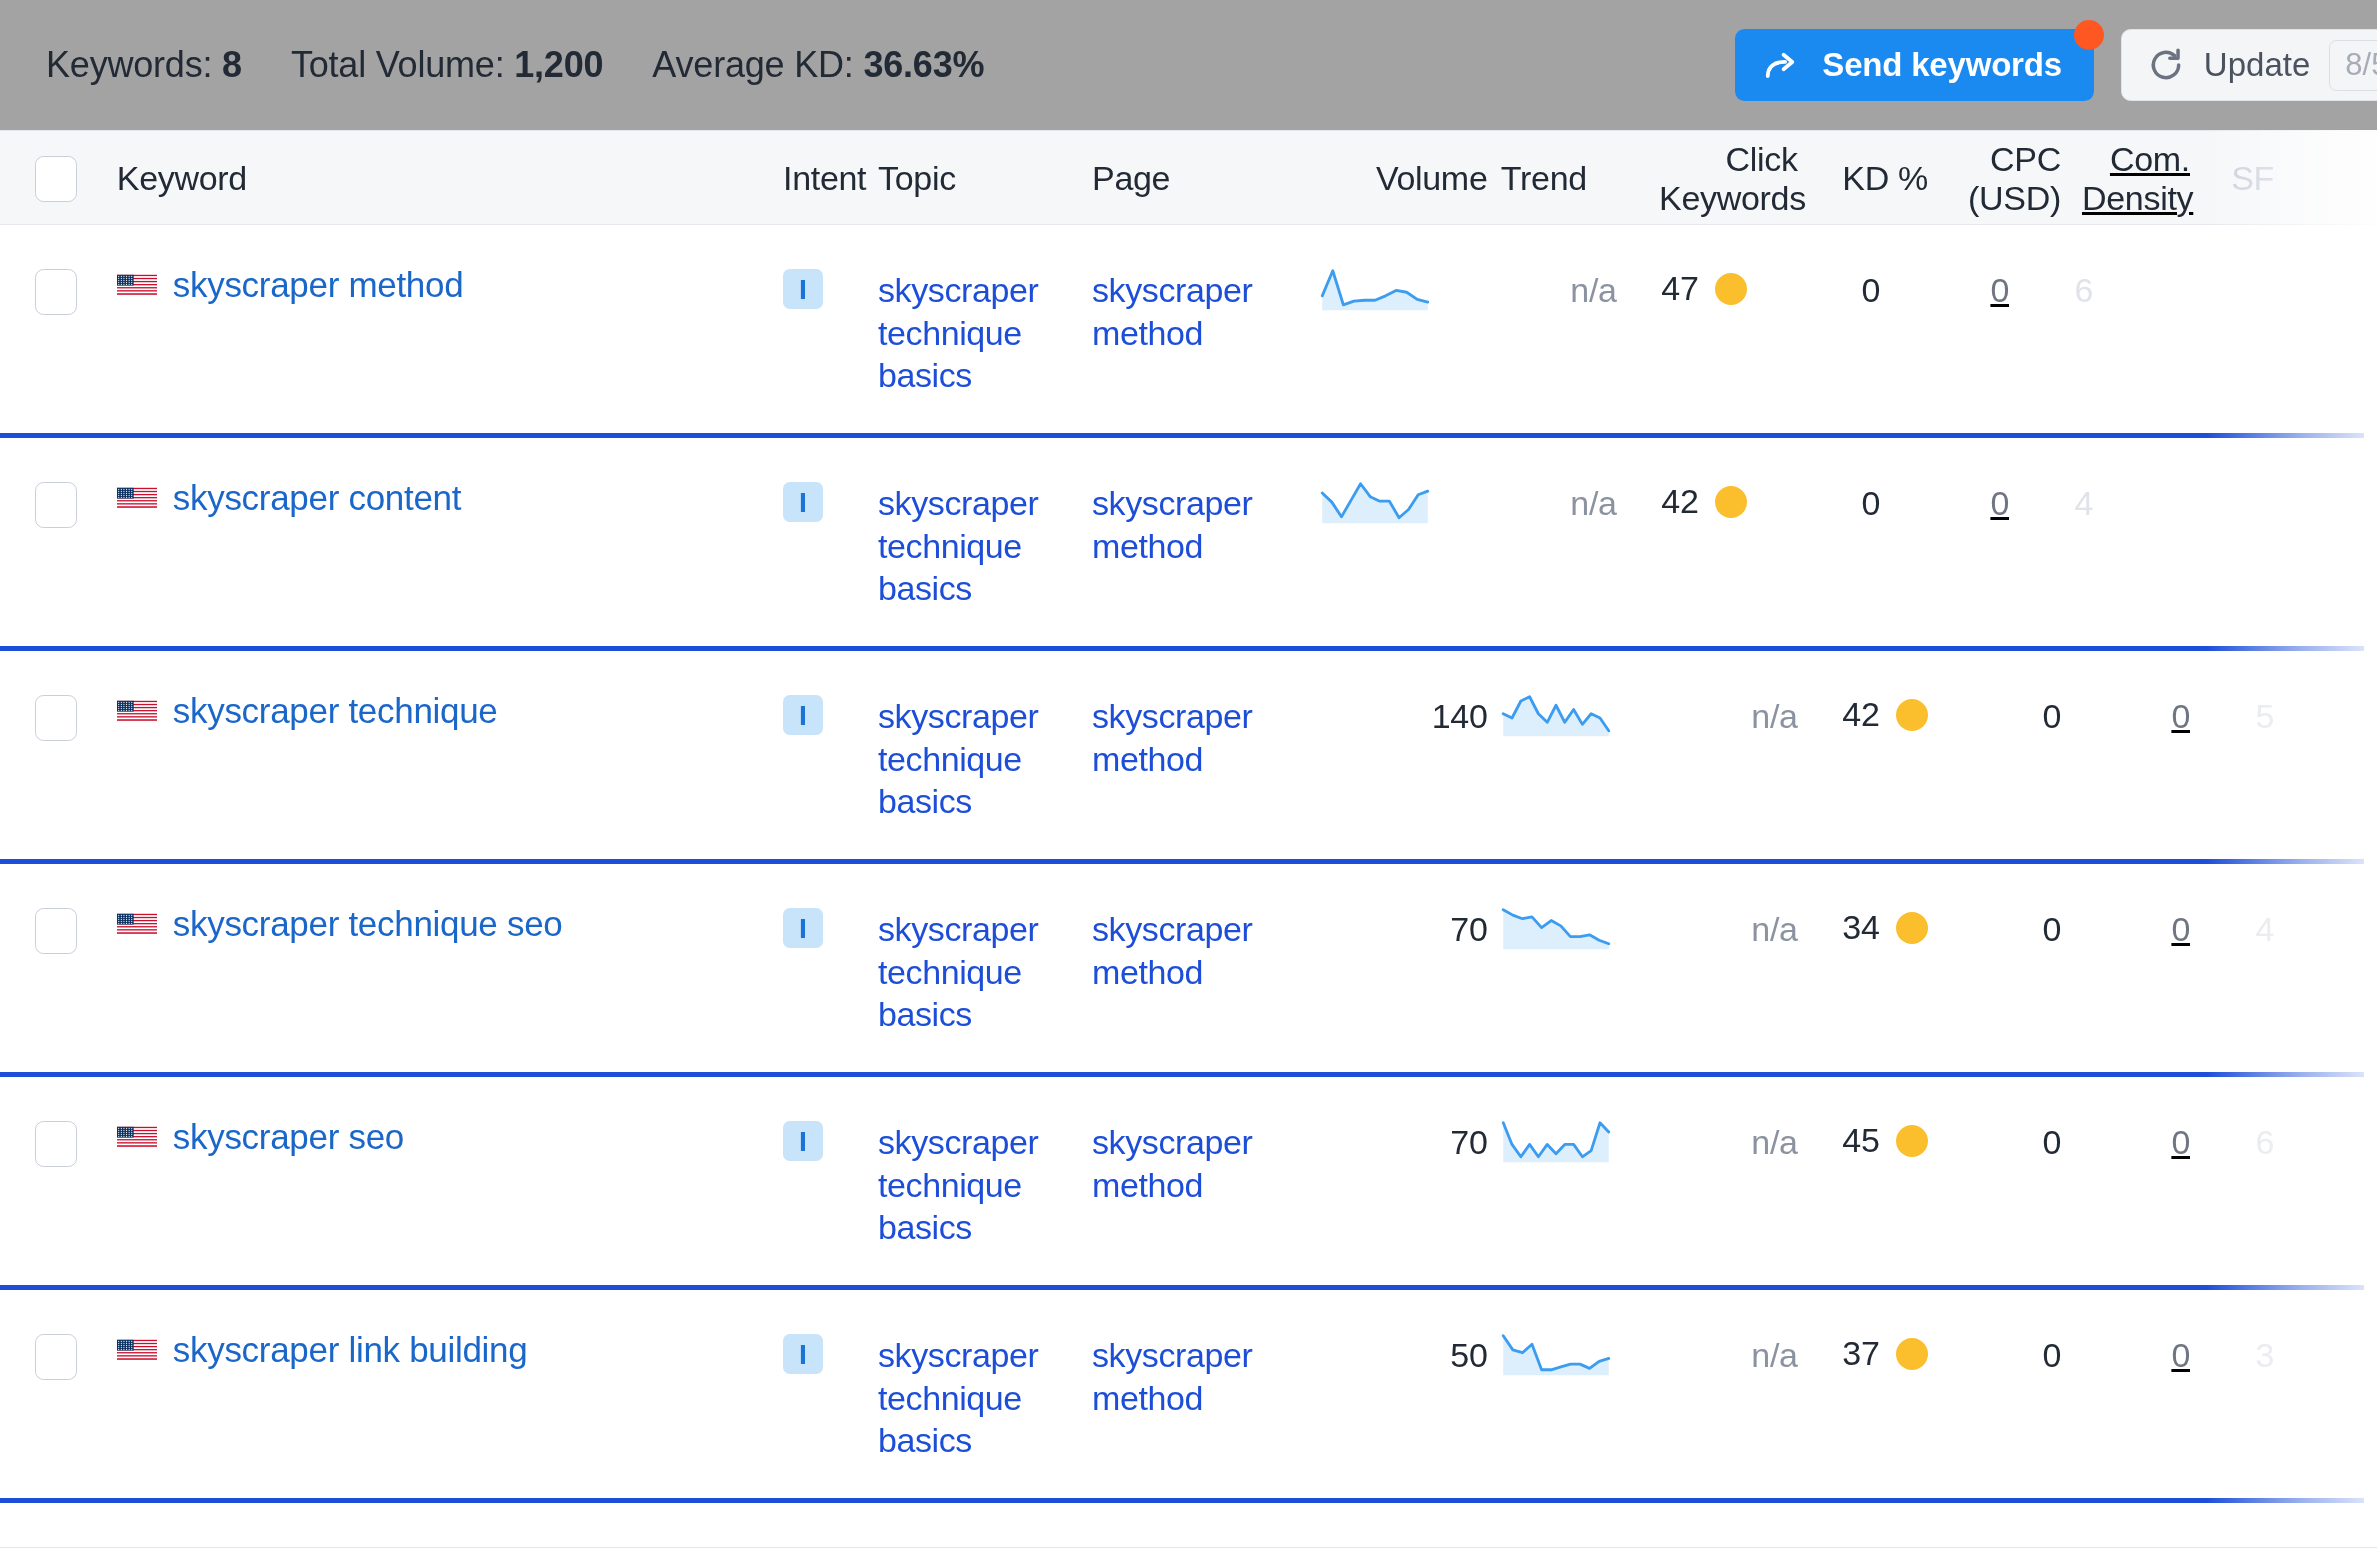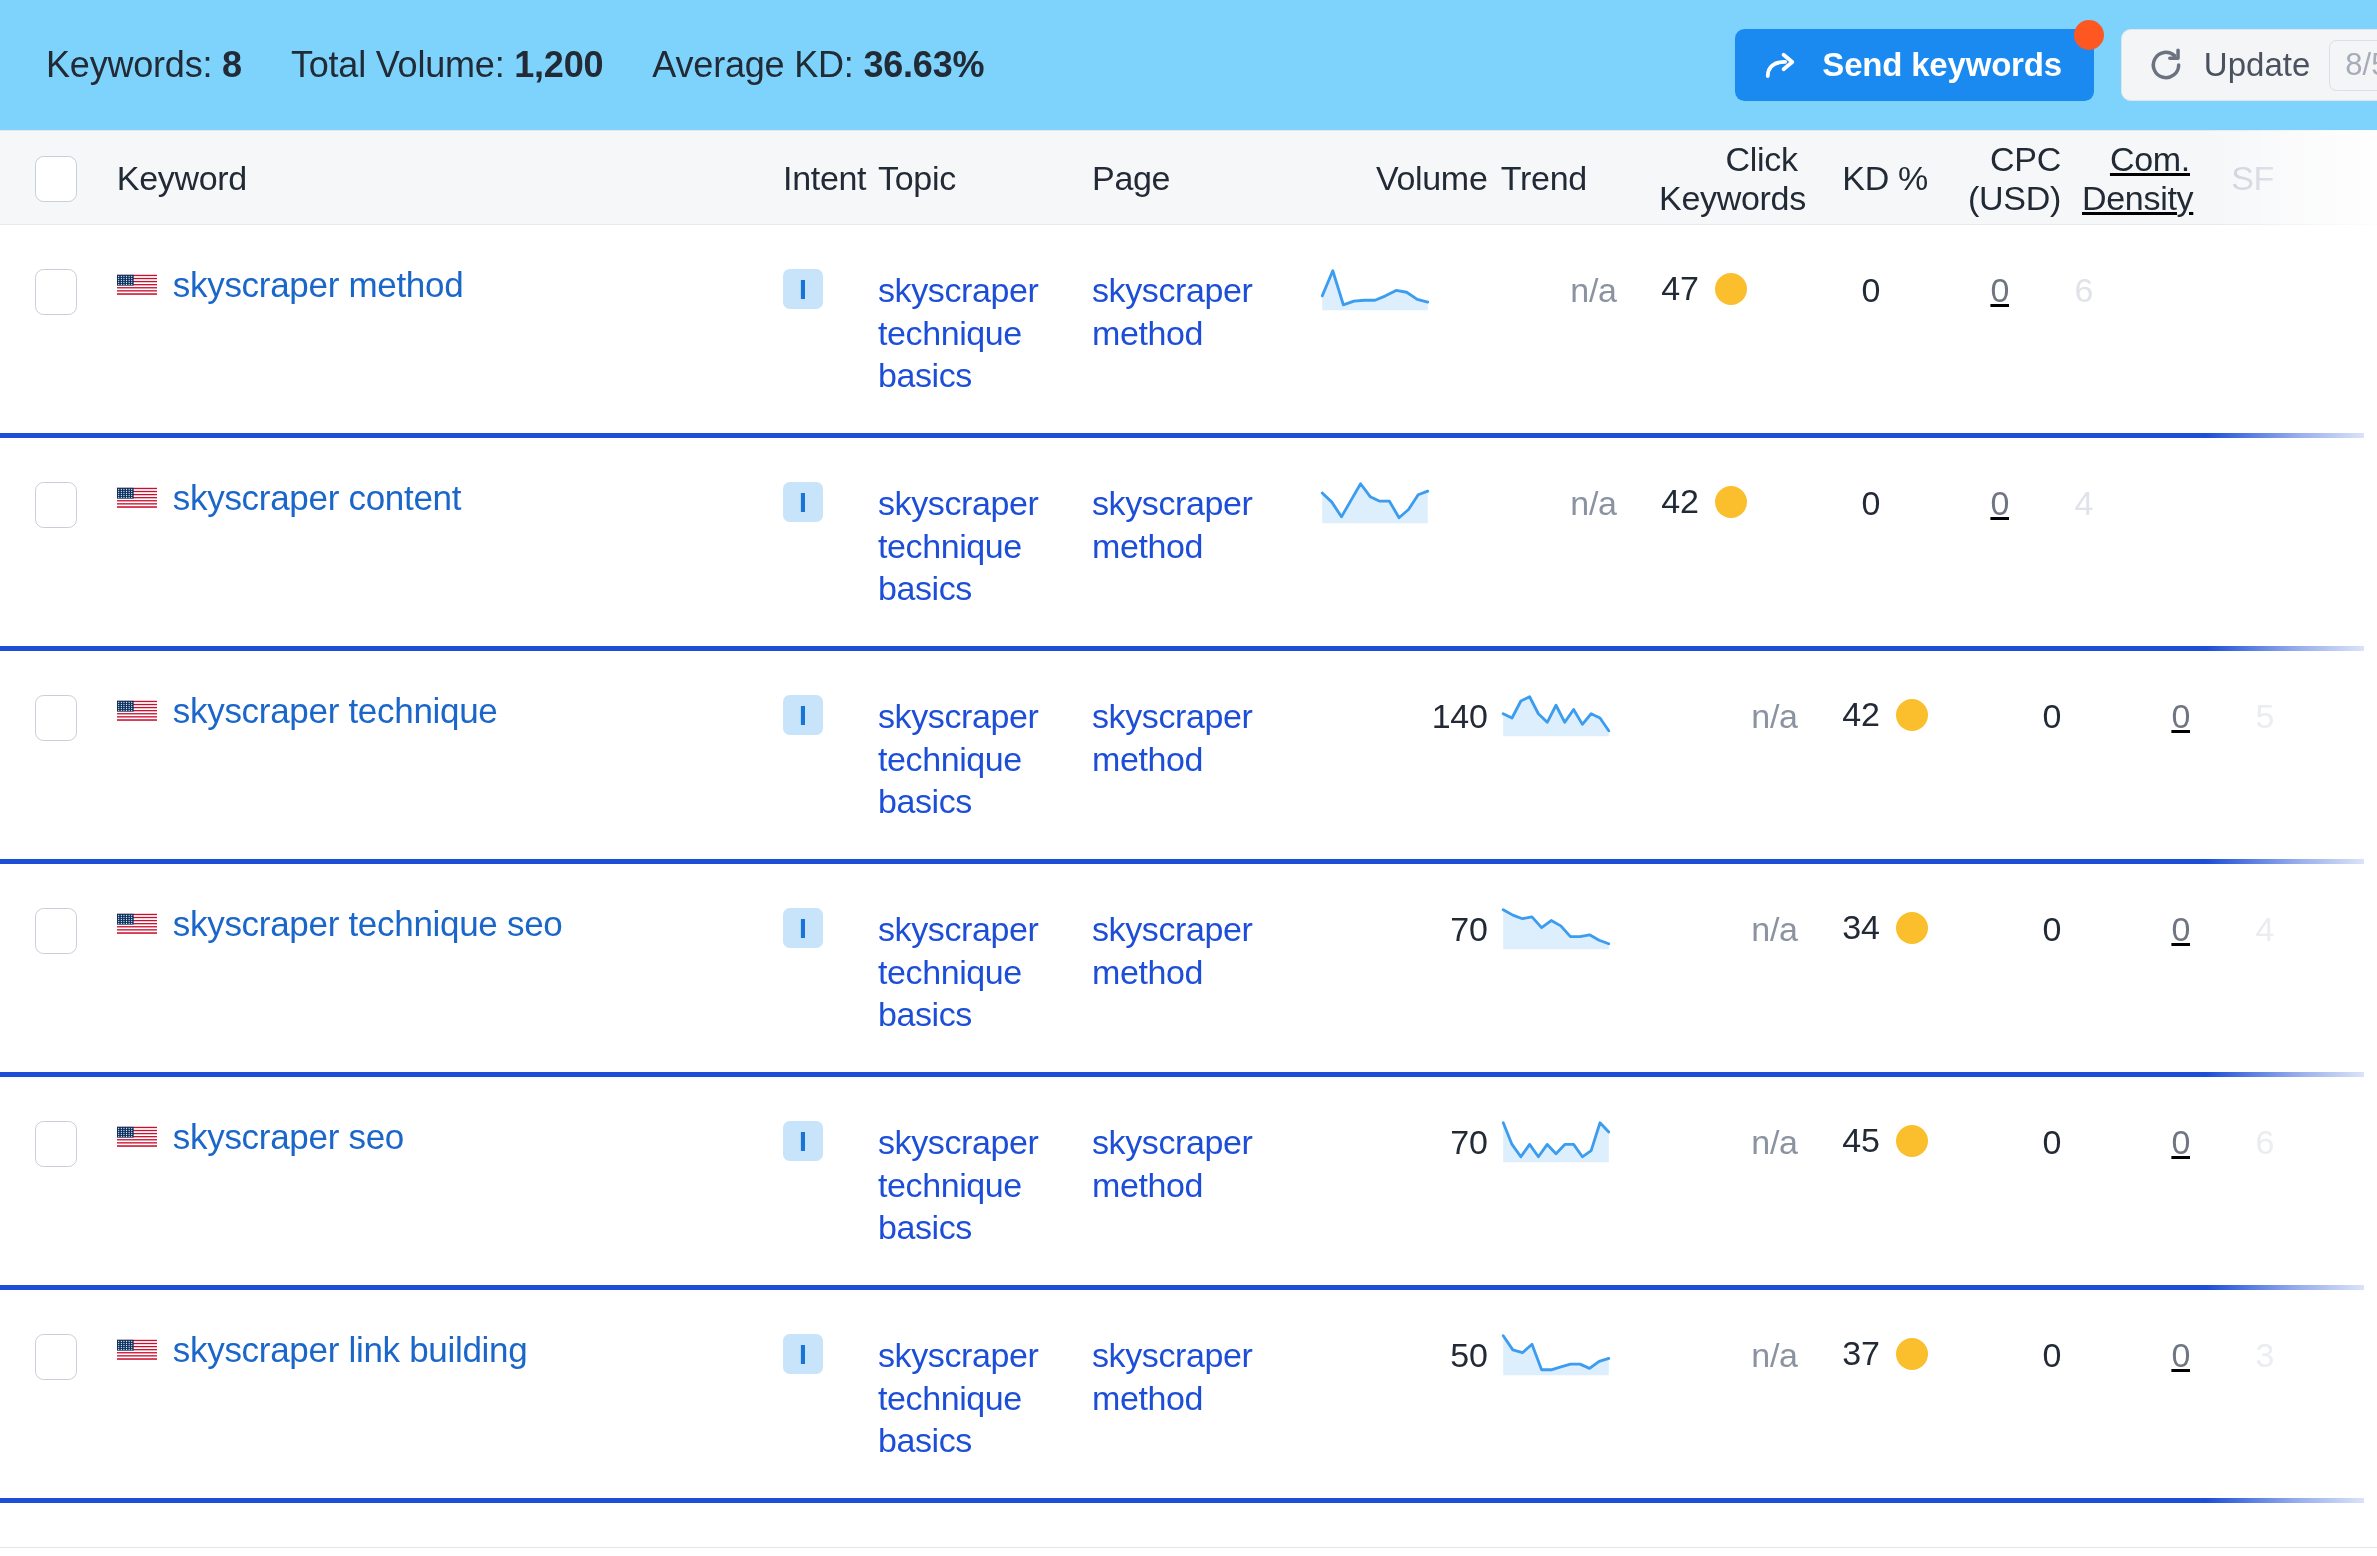--- a/index.html
+++ b/index.html
@@ -10,21 +10,21 @@
     overflow: hidden;
   }
 
   
   .topbar {
     position: relative;
     height: 130px;
     display: flex;
     align-items: center;
     padding: 0 0 0 46px;
-    background: #7dd3fc;
+    background: #a3a3a3;
   }
   .summary { display: flex; align-items: center; gap: 49px; }
   .summary-item {
     font-size: 36px;
     color: #222a35;
     white-space: nowrap;
     letter-spacing: -0.2px;
   }
   .summary-item b { font-weight: 700; }
 

